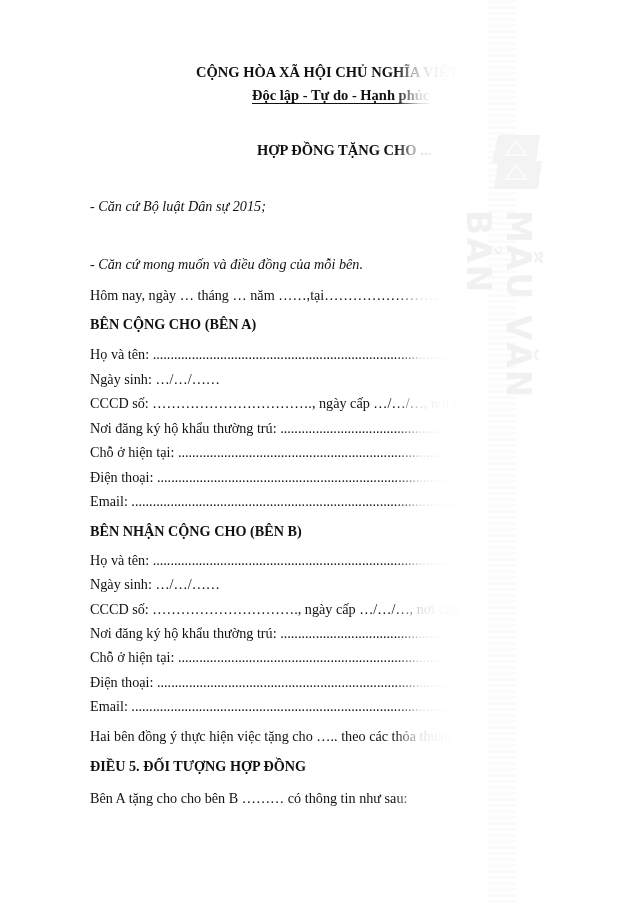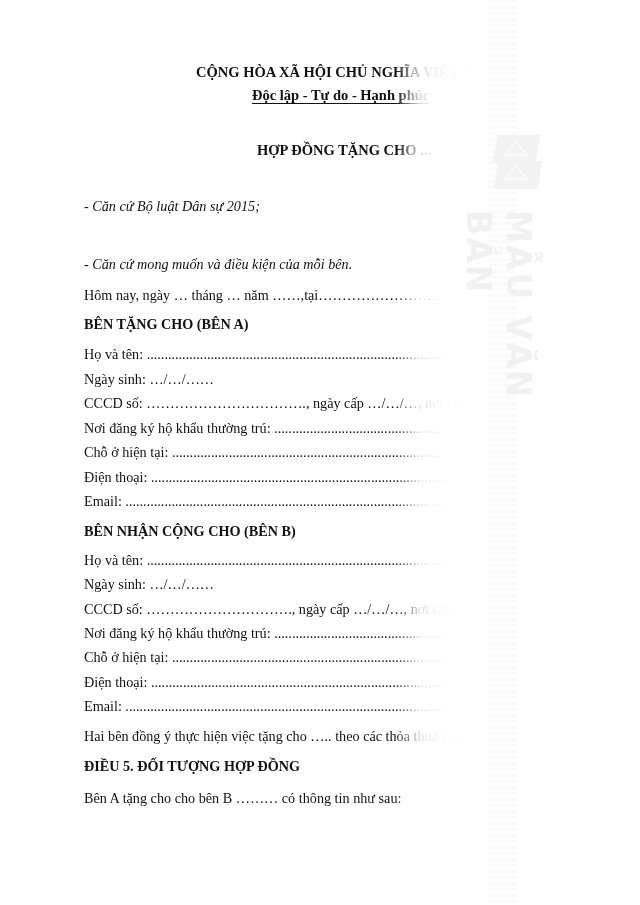--- a/index.html
+++ b/index.html
@@ -7,21 +7,21 @@
     width:640px; height:905px; background:#ffffff; position:relative; overflow:hidden;
     font-family: "Liberation Serif", "DejaVu Serif", serif; color:#111;
   }
   .page { position:absolute; left:0; top:0; width:640px; height:905px; }
   .line { position:absolute; white-space:nowrap; font-size:14.2px; line-height:18px; }
   .hdr1 { top:63px; left:196px; font-weight:bold; font-size:14.5px; }
   .hdr2 { top:86px; left:252px; font-weight:bold; font-size:14.5px; text-decoration:underline; text-underline-offset:3px; }
   .title { top:141px; left:257px; font-weight:bold; font-size:14.5px; }
   .it { font-style:italic; }
   .b { font-weight:bold; }
-  .x { left:84px; }
+  .x { left:90px; }
   
   .fade {
     position:absolute; left:395px; top:0; width:245px; height:905px;
     background: linear-gradient(to right, rgba(255,255,255,0) 0px, rgba(255,255,255,0.85) 25px, rgba(255,255,255,0.97) 45px, #fff 80px);
     pointer-events:none;
   }
   .wm-strip {
     position:absolute; left:488px; top:0; width:28px; height:905px;
     background: repeating-linear-gradient(to bottom, rgba(230,230,230,0.18) 0 3px, rgba(255,255,255,0) 3px 6px);
     pointer-events:none;
@@ -39,25 +39,25 @@
 <body>
 
 <div class="page">
 
   <div class="line hdr1">CỘNG HÒA XÃ HỘI CHỦ NGHĨA VIỆT NAM</div>
   <div class="line hdr2">Độc lập - Tự do - Hạnh phúc</div>
 
   <div class="line title">HỢP ĐỒNG TẶNG CHO ...</div>
 
   <div class="line x it" style="top:197px">- Căn cứ Bộ luật Dân sự 2015;</div>
-  <div class="line x it" style="top:255px">- Căn cứ mong muốn và điều kiện của mỗi bên.</div>
+  <div class="line x it" style="top:255px">- Căn cứ mong muốn và điều đồng của mỗi bên.</div>
 
   <div class="line x" style="top:286px">Hôm nay, ngày … tháng … năm ……,tại……………………………</div>
 
-  <div class="line x b" style="top:315px">BÊN TẶNG CHO (BÊN A)</div>
+  <div class="line x b" style="top:315px">BÊN CỘNG CHO (BÊN A)</div>
   <div class="line x" style="top:345px">Họ và tên: ..................................................................................................................</div>
   <div class="line x" style="top:370px">Ngày sinh: …/…/……</div>
   <div class="line x" style="top:394px">CCCD số: ……………………………., ngày cấp …/…/…, nơi cấp ……</div>
   <div class="line x" style="top:419px">Nơi đăng ký hộ khẩu thường trú: ......................................................................</div>
   <div class="line x" style="top:443px">Chỗ ở hiện tại: .......................................................................................................</div>
   <div class="line x" style="top:468px">Điện thoại: .............................................................................................................</div>
   <div class="line x" style="top:492px">Email: .....................................................................................................................</div>
 
   <div class="line x b" style="top:522px">BÊN NHẬN CỘNG CHO (BÊN B)</div>
   <div class="line x" style="top:551px">Họ và tên: ..................................................................................................................</div>

